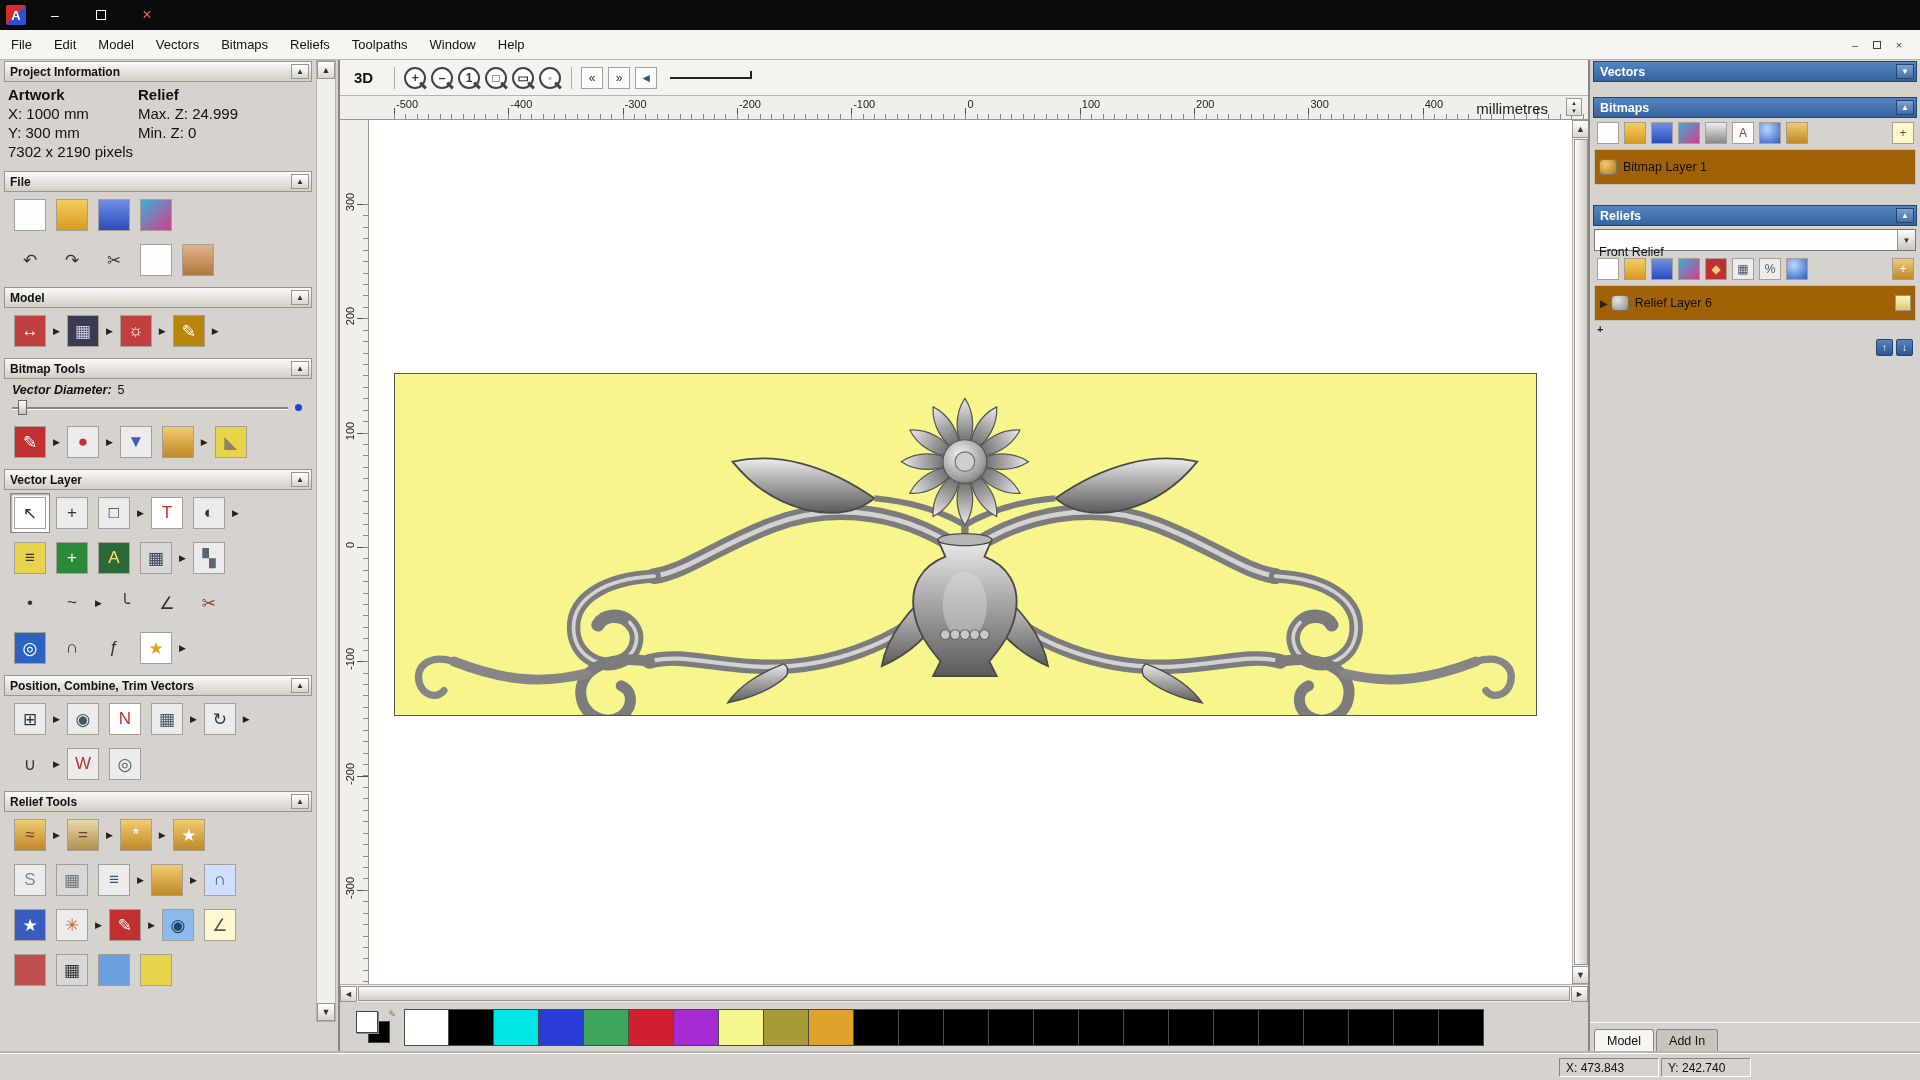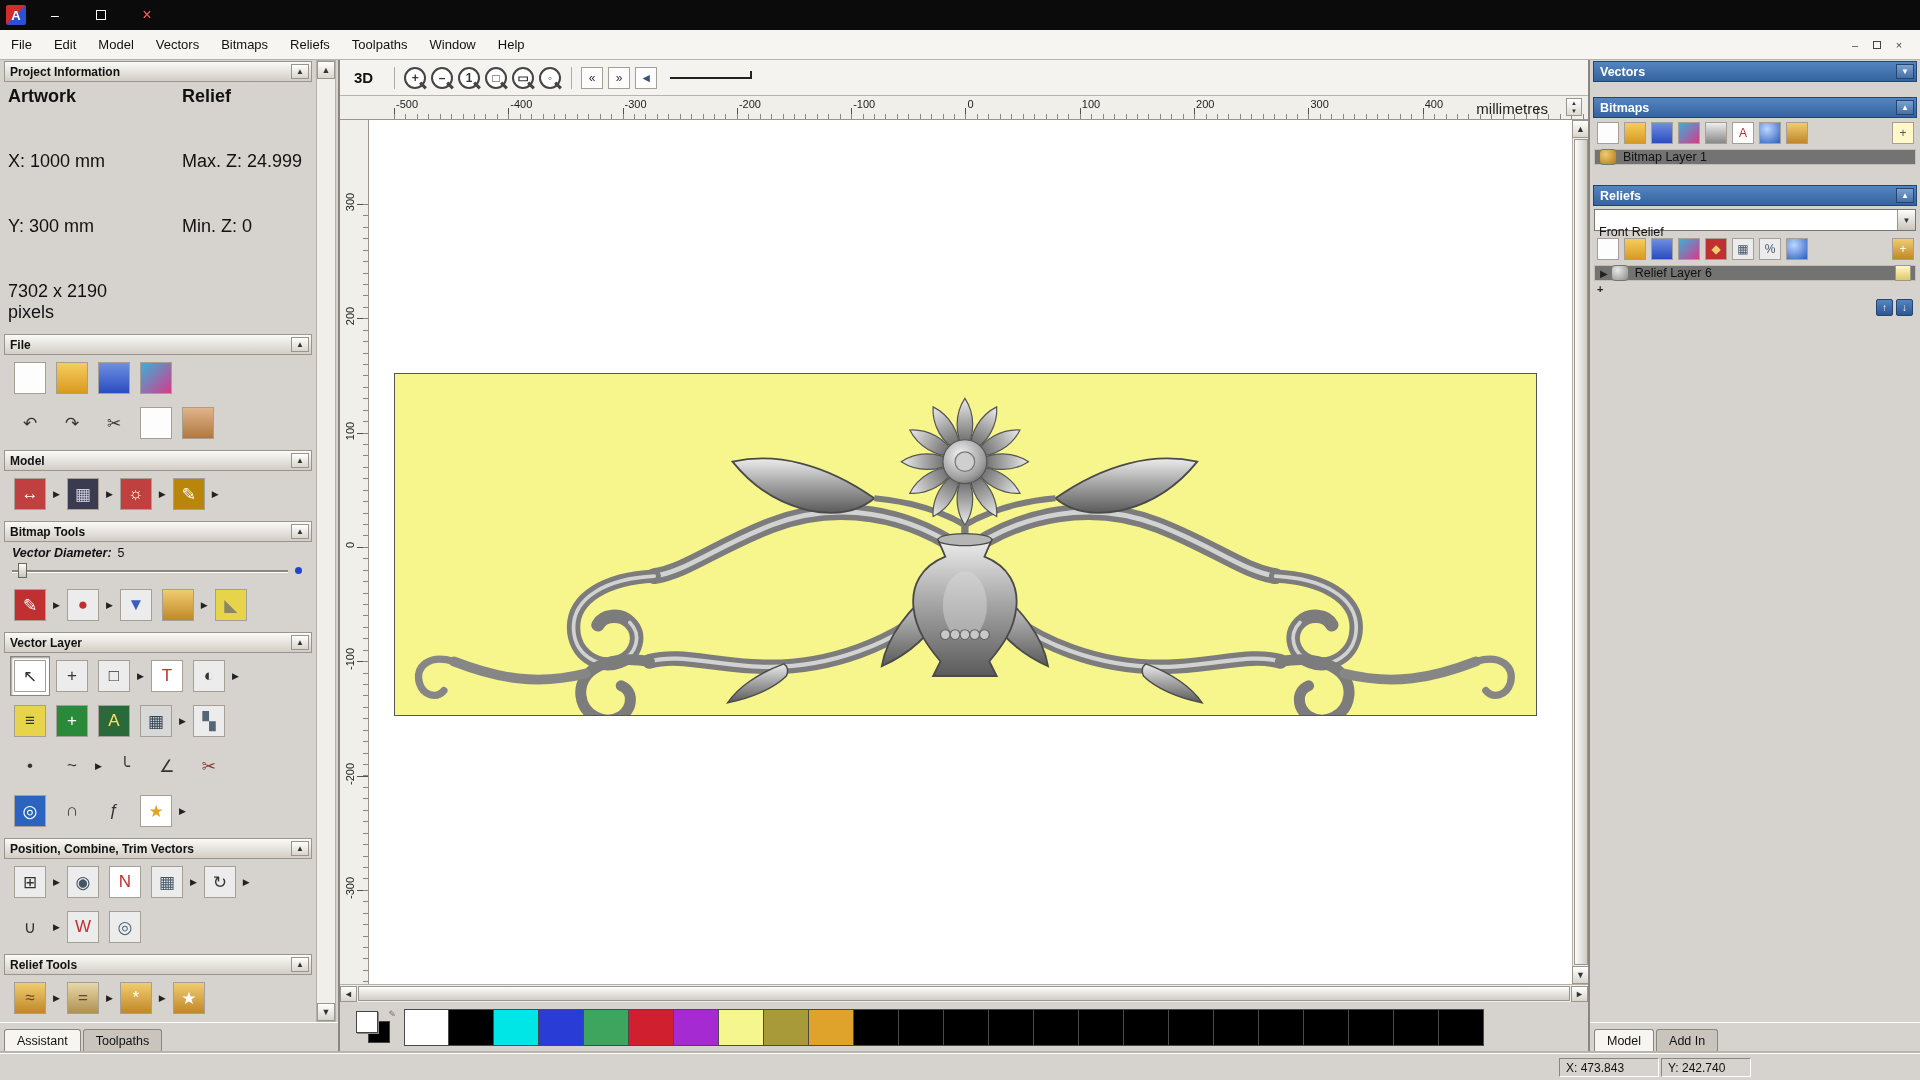--- a/index.html
+++ b/index.html
@@ -21,21 +21,21 @@
   .mdi-controls span { width:22px; height:20px; display:flex; align-items:center; justify-content:center; font-size:11px; color:#444; border:1px solid transparent; }
   .mdi-controls .mdibox { width:8px; height:8px; border:1px solid #444; display:block; }
 
   
   .assistant-panel { position:absolute; left:0; top:60px; width:340px; bottom:27px; background:#d6d3ce; border-right:2px solid #8a867f; }
   .panel-scroll { position:absolute; left:0; top:0; right:24px; bottom:31px; overflow:hidden; padding:1px 2px 0 4px; }
   .sect { margin-bottom:5px; }
   .sect-head { height:21px; background:linear-gradient(#fbfaf7,#d2cec6); border:1px solid #9a968f; display:flex; align-items:center; padding:0 2px 0 5px; }
   .sect-head .sect-title { font-weight:bold; font-size:12px; flex:1; }
   .sect-head .collapse { width:18px; height:15px; border:1px solid #9a968f; background:linear-gradient(#fff,#d9d5cd); font-size:8px; line-height:13px; text-align:center; color:#333; }
-  .pi-grid { display:grid; grid-template-columns:130px 1fr; padding:4px 2px 6px 4px; row-gap:2px; font-size:18px;gap:44px; }
+  .pi-grid { display:grid; grid-template-columns:130px 1fr; padding:4px 2px 6px 4px; row-gap:2px; font-size:15px; }
   .pi-grid .b { font-weight:bold; }
   .tool-row { display:flex; align-items:center; padding:3px 0 2px 6px; }
   .tool { position:relative; width:40px; height:40px; display:flex; align-items:center; justify-content:center; margin-right:2px; }
   .tool-glyph { width:32px; height:32px; display:flex; align-items:center; justify-content:center; font-size:17px; border:1px solid #a59f96; background:linear-gradient(#f2f0ec,#c5c1b8); color:#333; }
   .tool.pressed { border:1px solid #8a867f; background:#fff; box-shadow:inset 1px 1px 2px #999; }
   .fly { font-size:9px; color:#222; margin:0 3px 0 1px; }
   .tool.sm { width:26px; height:26px; margin-right:1px; }
   .tool.sm .tool-glyph { width:22px; height:22px; font-size:12px; }
   .brush-row { display:flex; align-items:center; padding:4px 0 0 8px; font-size:12.5px; }
   .brush-row .lbl { font-style:italic; font-weight:bold; margin-right:6px; }
@@ -94,21 +94,21 @@
   .swatch { width:45px; height:37px; border:1px solid #4a4a4a; margin-right:0px; }
   .swatch + .swatch { border-left:none; }
 
   
   .right-panel { position:absolute; right:0; top:60px; width:332px; bottom:27px; background:#d6d3ce; border-left:2px solid #8a867f; padding:1px 3px 0 3px; }
   .blue-head { height:21px; background:linear-gradient(#5585c0,#34639e); border:1px solid #23456e; color:#fff; font-weight:bold; font-size:12.5px; display:flex; align-items:center; padding:0 2px 0 6px; }
   .blue-head .sect-title { flex:1; }
   .blue-head .bcollapse { width:18px; height:15px; background:linear-gradient(#7aa2d2,#466fa5); border:1px solid #23456e; color:#fff; font-size:8px; line-height:13px; text-align:center; }
   .rp-toolbar { display:flex; align-items:center; padding:2px 0 1px 2px; }
   .rp-toolbar .spacer { flex:1; }
-  .layer-row { display:flex; align-items:center; height:16px; background:#737373; border:1px solid #c2beb6; margin:2px 1px; padding-left:4px; font-size:12.5px; }
+  .layer-row { display:flex; align-items:center; height:36px; background:#a16207; border:1px solid #c2beb6; margin:2px 1px; padding-left:4px; font-size:12.5px; }
   .layer-ico { width:18px; height:16px; border-radius:4px; margin-right:6px; border:1px solid #776; }
   .layer-ico.gold { background:radial-gradient(circle at 35% 30%,#f0cc70,#b07818); }
   .layer-ico.gray { background:radial-gradient(circle at 35% 30%,#e8e8e8,#8a8a8a); }
   .expander { font-size:10px; margin:0 3px 0 1px; color:#222; }
   .plusbadge { font-size:11px; font-weight:bold; color:#222; margin-left:4px; }
   .rightico { margin-left:auto; margin-right:4px; width:16px; height:16px; background:linear-gradient(#fff8c8,#e0c868); border:1px solid #998; }
   .combo { height:22px; background:#fff; border:1px solid #7a766f; margin:3px 1px; display:flex; align-items:center; font-size:12.5px; }
   .combo .combo-val { flex:1; padding-left:4px;margin-top:24px; }
   .combo .combo-btn { width:18px; height:20px; background:linear-gradient(#fdfdfb,#c9c5bd); border-left:1px solid #9a968f; font-size:8px; display:flex; align-items:center; justify-content:center; color:#333; }
   .updown { display:flex; justify-content:flex-end; gap:3px; padding:4px 4px 0 0; }
@@ -581,24 +581,20 @@
         </div>
     </div>
 
   </div>
 
   <div class="panel-vscroll">
     <span class="scroll-arrow">▲</span>
     <span class="scroll-arrow">▼</span>
   </div>
 
-  <div class="panel-tabs">
-    <span class="tab active">Assistant</span>
-    <span class="tab">Toolpaths</span>
-  </div>
 </aside>
 
 <div class="main-area">
 
   <div class="canvas-toolbar">
     <span class="btn3d">3D</span>
     <span class="tsep"></span>
     <span id="zoom-icons" style="display:flex;align-items:center;">
         <span style="display: flex; align-items: center;">
           <div class="tool sm mag">

